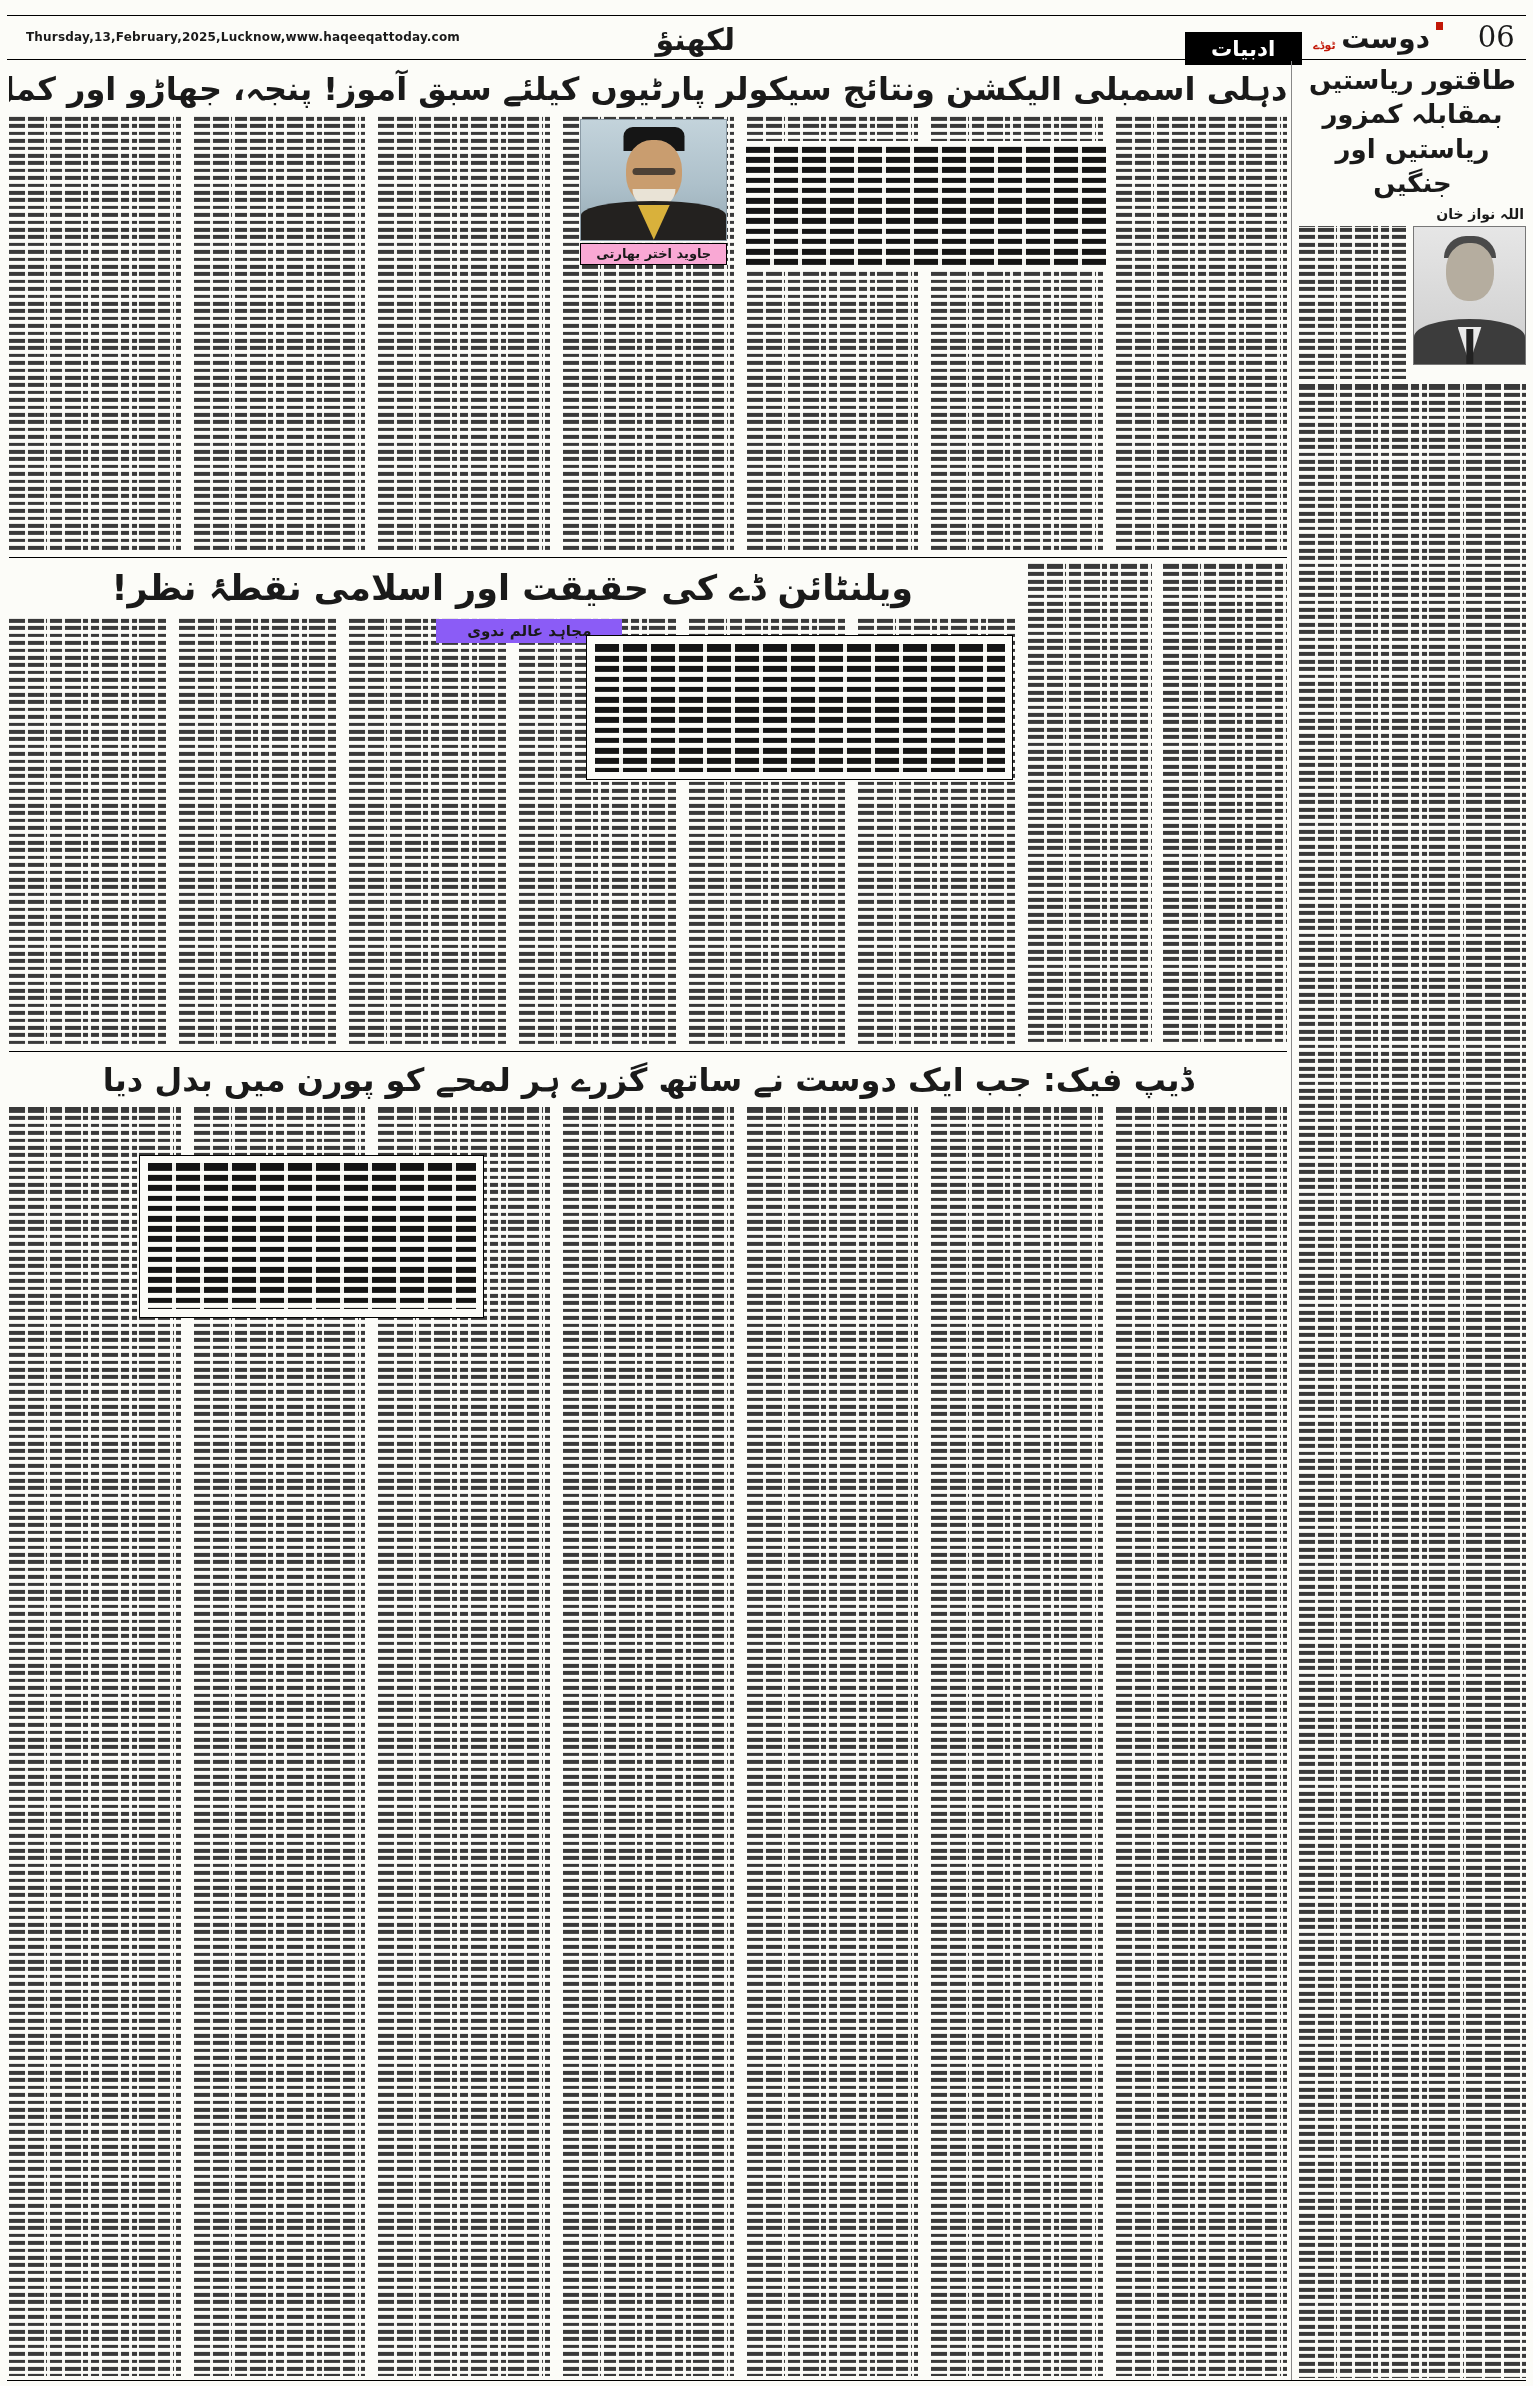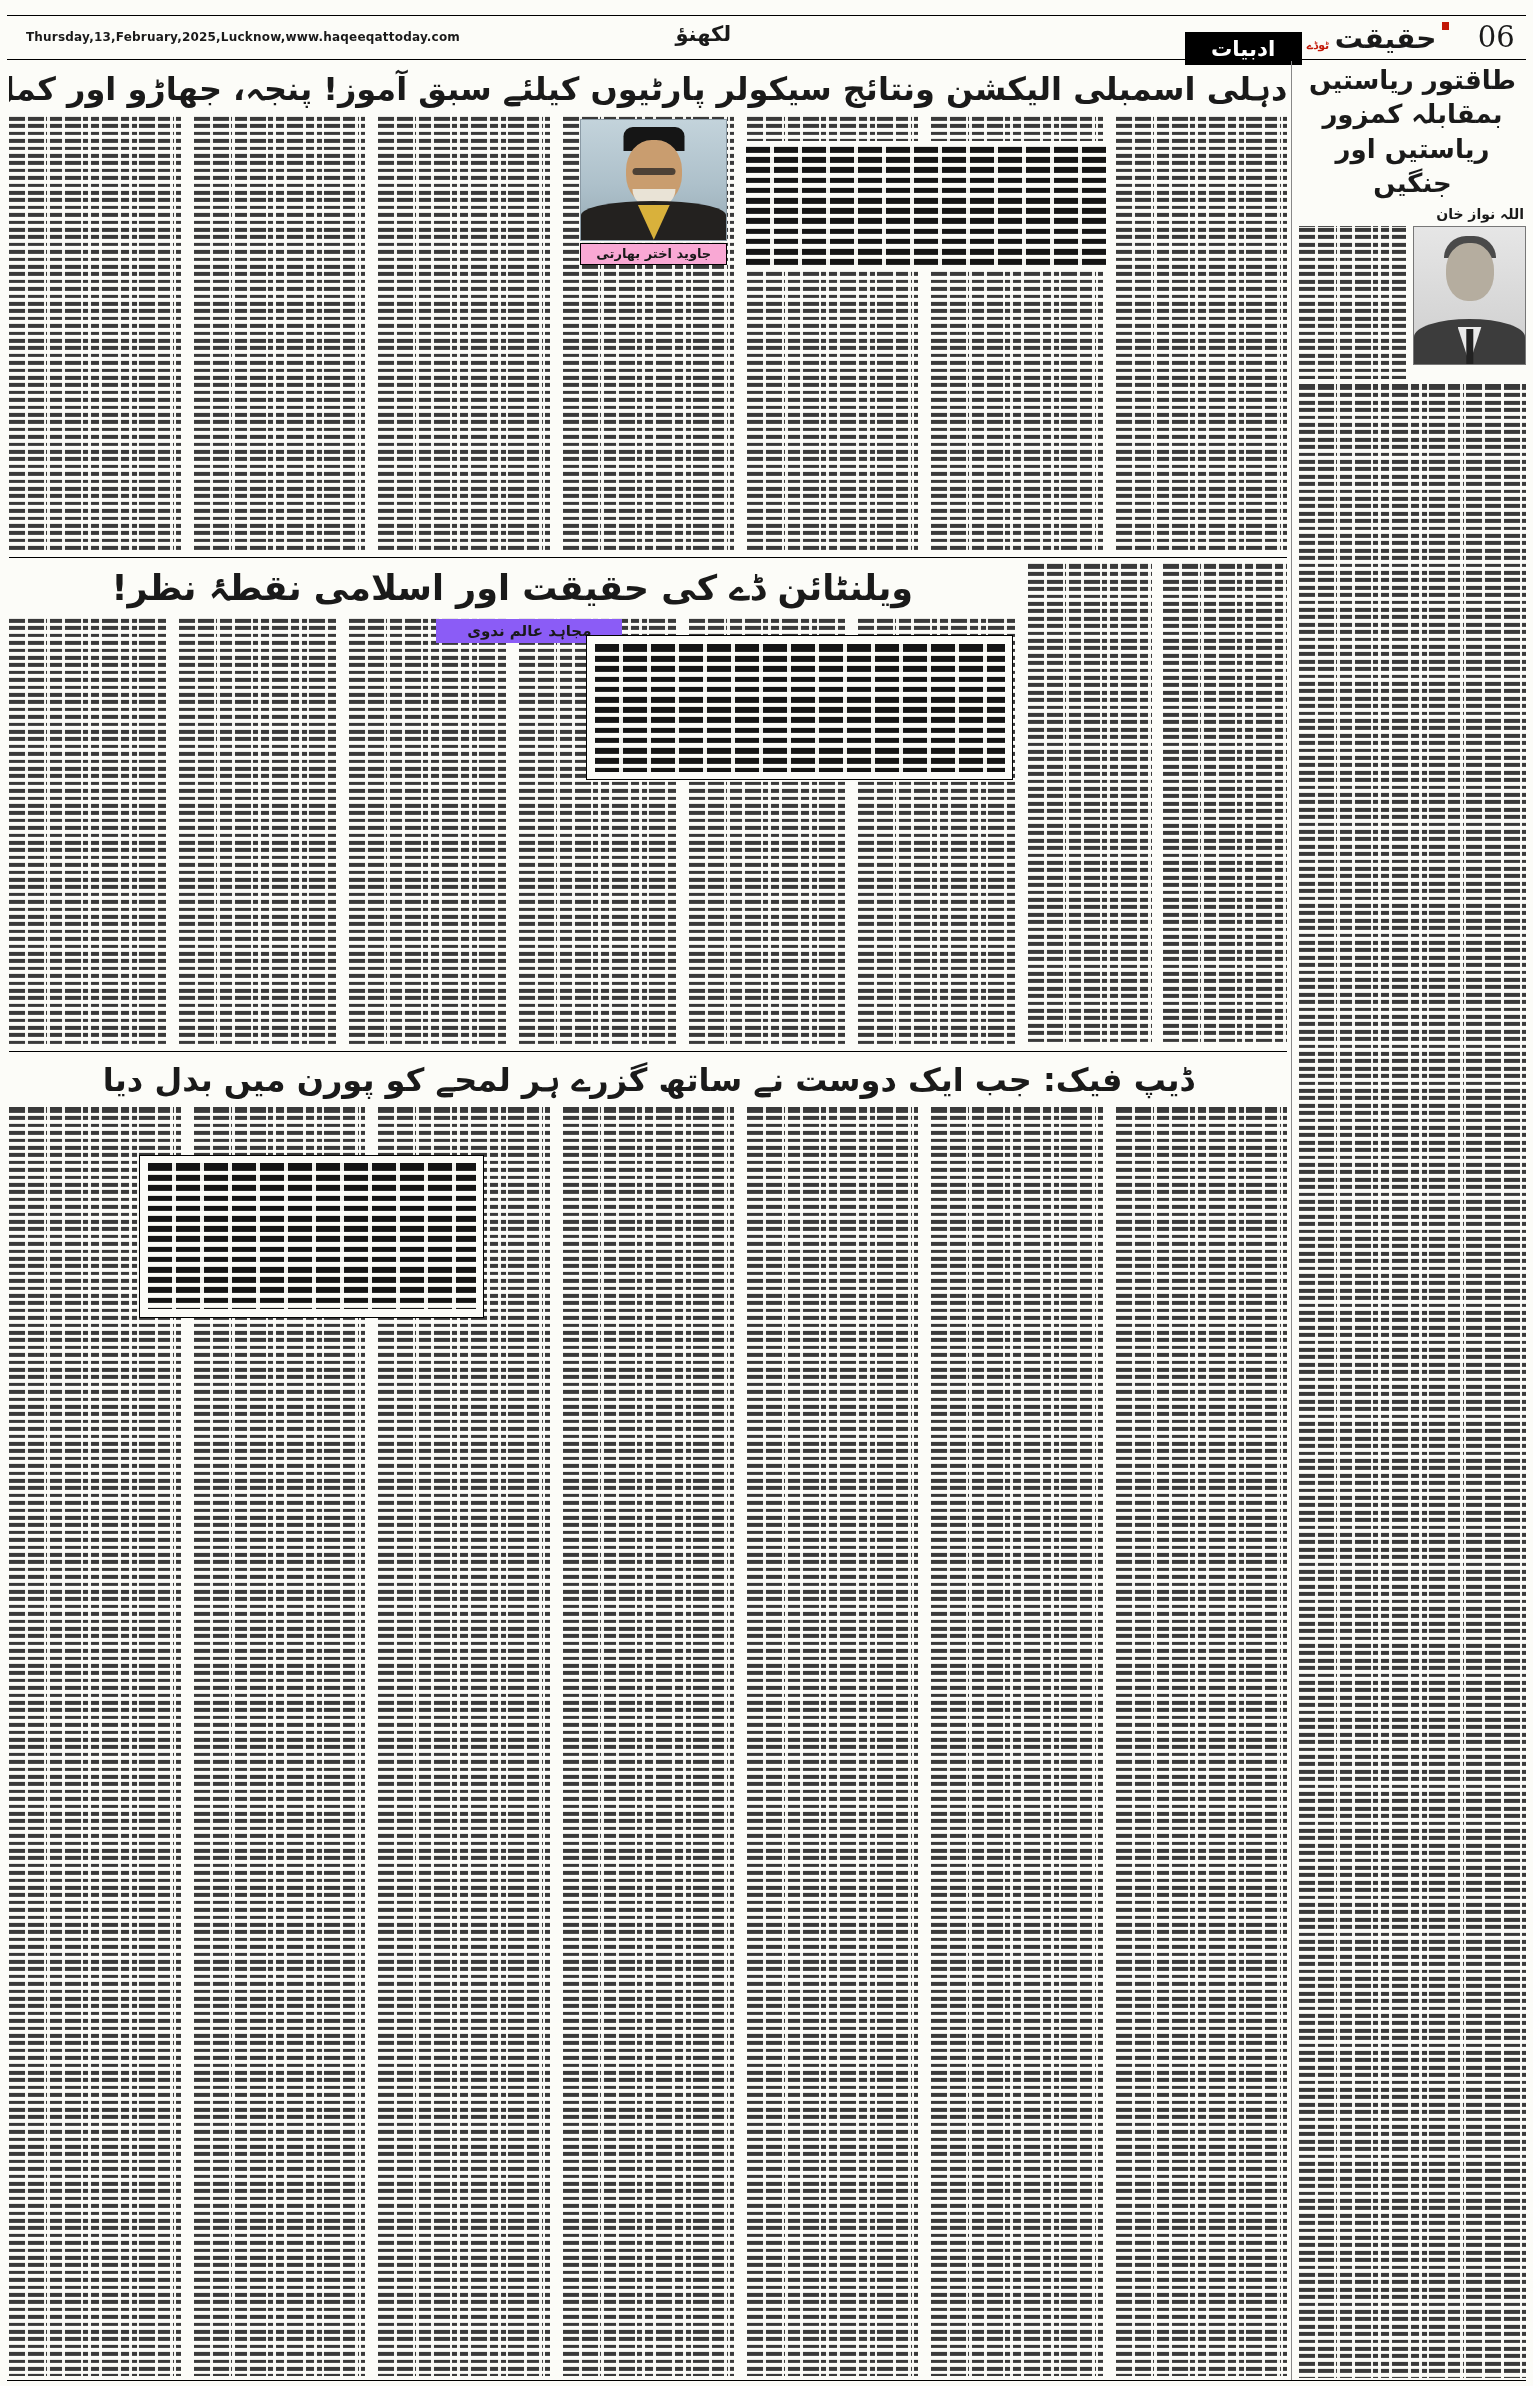--- a/index.html
+++ b/index.html
@@ -10,21 +10,21 @@
     position:relative; width:1533px; height:2387px; margin:0 auto;
     background:#fcfcf8; color:#1a1a1a; overflow:hidden;
   }
 
   
   .header{
     position:absolute; left:7.4px; right:7.4px; top:15px; height:45px;
     border-top:1.9px solid #000; border-bottom:1.9px solid #000;
   }
   .dateline{ position:absolute; left:18.6px; top:14px; font-size:12px; font-weight:bold; letter-spacing:0.2px; }
-  .city{ position:absolute; left:668px; top:5.6px; font-size:21px; font-weight:bold; direction:rtl; }
+  .city{ position:absolute; left:648px; top:5.6px; font-size:30px; font-weight:bold; direction:rtl; }
   .section-box{
     position:absolute; right:224px; top:16px; width:117px; height:33px; background:#000; color:#fff;
     display:flex; align-items:center; justify-content:center; font-size:21.3px; font-weight:bold; direction:rtl;
   }
   .masthead{
     position:absolute; right:74px; top:2.8px; width:147px; height:39px;
     display:flex; align-items:center; justify-content:center; gap:5.6px; direction:rtl;
   }
   .mast-main{ font-size:28px; font-weight:bold; }
   .mast-sub{ font-size:11px; font-weight:bold; color:#c21807; align-self:flex-end; padding-bottom:5.6px;text-align:right; }
@@ -142,21 +142,21 @@
 <div class="page" lang="ur">
 
   <div class="header">
     <div class="dateline" lang="en">Thursday,13,February,2025,Lucknow,www.haqeeqattoday.com</div>
     <div class="city">لکھنؤ</div>
     <div class="section-box">
       <span>ادبیات</span>
     </div>
     <div class="masthead">
       <span class="mast-orn"></span>
-      <span class="mast-main">حقیقت</span>
+      <span class="mast-main">دوست</span>
       <span class="mast-sub">ٹوڈے</span>
     </div>
     <div class="pagenum">06</div>
   </div>
 
   <div class="main">
 
     <div>
       <div class="a1-head">دہلی اسمبلی الیکشن ونتائج سیکولر پارٹیوں کیلئے سبق آموز! پنجہ، جھاڑو اور کمل!!!</div>
       <div class="a1-cols">

